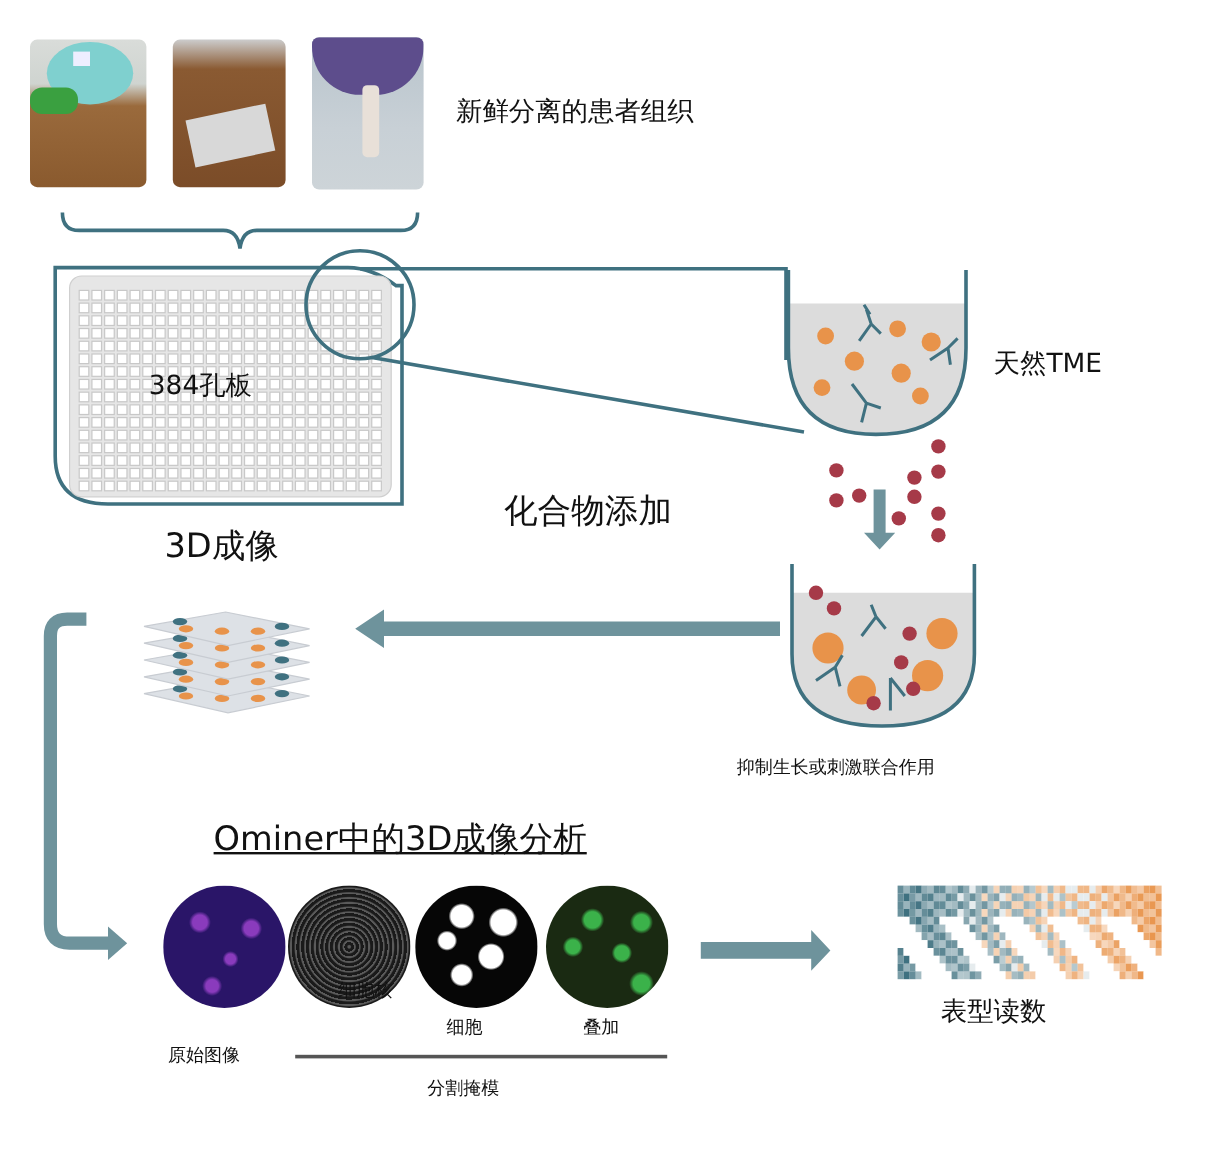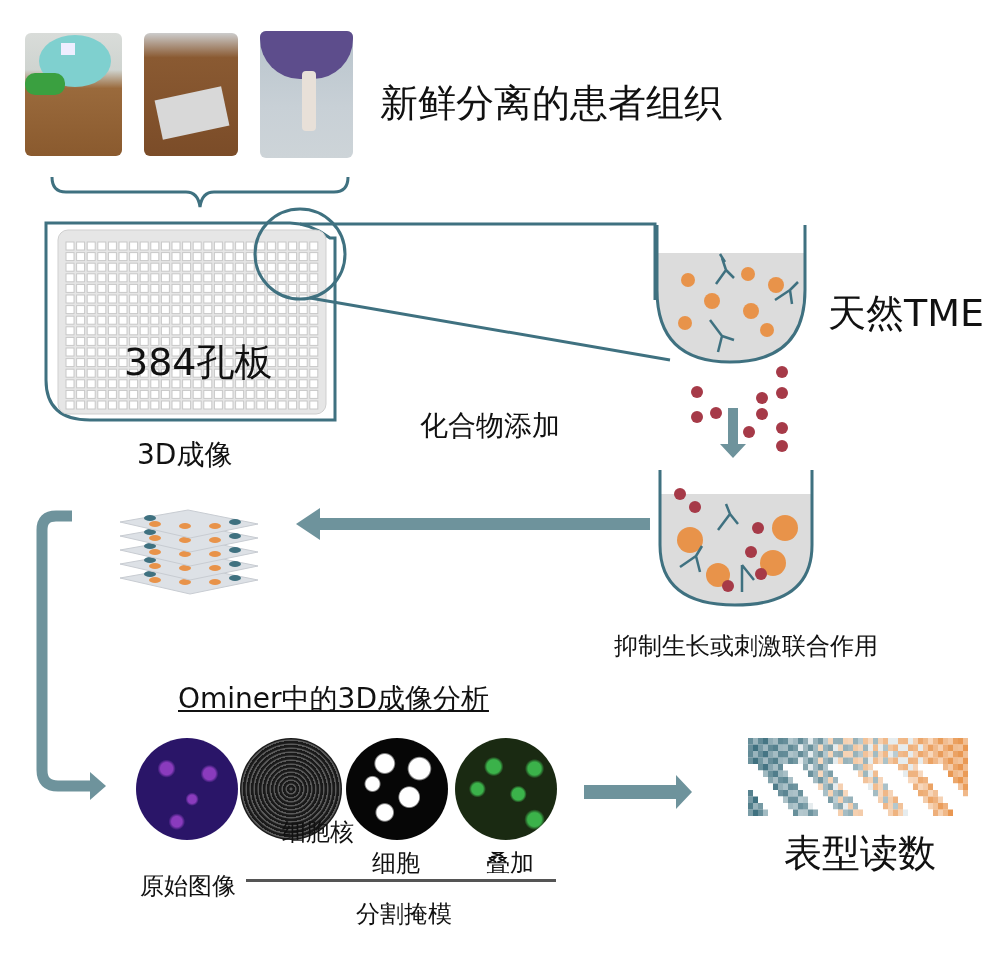--- a/index.html
+++ b/index.html
@@ -1,22 +1,22 @@
 <!DOCTYPE html>
 <html><head>
 <meta charset="utf-8">
 <style>
   html, body { margin:0; padding:0; background:#ffffff; }
   body { width:1008px; height:962px; position:relative; overflow:hidden;
          font-family:"DejaVu Sans", "Liberation Sans", sans-serif; color:#111; }
   .abs { position:absolute; }
   .label { position:absolute; white-space:nowrap; color:#111; }
-  .lg { font-size:38px; }
+  .lg { font-size:22px; }
   .md { font-size:28px; }
-  .sm { font-size:24px; }
+  .sm { font-size:15px; }
   .photo { position:absolute; border-radius:6px; overflow:hidden; }
   svg { position:absolute; overflow:visible; }
 </style>
 </head>
 <body>
 
 <div class="photo" style="left:25px;top:33px;width:97px;height:123px;background:linear-gradient(180deg,#d9dcd9 0%,#cfd4d0 30%,#9a6a3c 45%,#8a5a2e 100%);">
   <div class="abs" style="left:14px;top:2px;width:72px;height:52px;border-radius:50%;background:#7fd0cf;"></div>
   <div class="abs" style="left:0;top:40px;width:40px;height:22px;border-radius:10px;background:#3aa040;"></div>
   <div class="abs" style="left:36px;top:10px;width:14px;height:12px;background:#eef;"></div>
@@ -419,21 +419,21 @@
       <rect x="256.79999999999995" y="401" width="8" height="8" fill="#fff" stroke="#c8c8c8"></rect>
       <rect x="267.4" y="401" width="8" height="8" fill="#fff" stroke="#c8c8c8"></rect>
       <rect x="278" y="401" width="8" height="8" fill="#fff" stroke="#c8c8c8"></rect>
       <rect x="288.6" y="401" width="8" height="8" fill="#fff" stroke="#c8c8c8"></rect>
       <rect x="299.2" y="401" width="8" height="8" fill="#fff" stroke="#c8c8c8"></rect>
       <rect x="309.79999999999995" y="401" width="8" height="8" fill="#fff" stroke="#c8c8c8"></rect>
     </g>
   <circle cx="300" cy="254" r="45" fill="none" stroke="#3f7180" stroke-width="3"></circle>
   <path d="M300,224 L655,224 L655,300 M310,298 L670,360" fill="none" stroke="#3f7180" stroke-width="3"></path>
 </svg>
-<div class="label lg" style="left:124px;top:306px;margin-top:31px;">384孔板</div>
+<div class="label lg" style="left:124px;top:306px;">384孔板</div>
 <div class="label md" style="left:137px;top:436px;">3D成像</div>
 
 <svg style="left:0;top:0;" width="1008" height="962">
   <path d="M657,253 L805,253 L805,290 Q805,362 735,362 Q657,362 657,290 Z" fill="#dcdcdc"></path>
   <path d="M657,225 L657,290 Q657,362 730,362 Q805,362 805,290 L805,225" fill="none" stroke="#3f7180" stroke-width="3"></path>
   <g fill="#e8934a">
     <circle cx="688" cy="280" r="7"></circle>
     <circle cx="748" cy="274" r="7"></circle>
     <circle cx="776" cy="285" r="8"></circle>
     <circle cx="712" cy="301" r="8"></circle>

